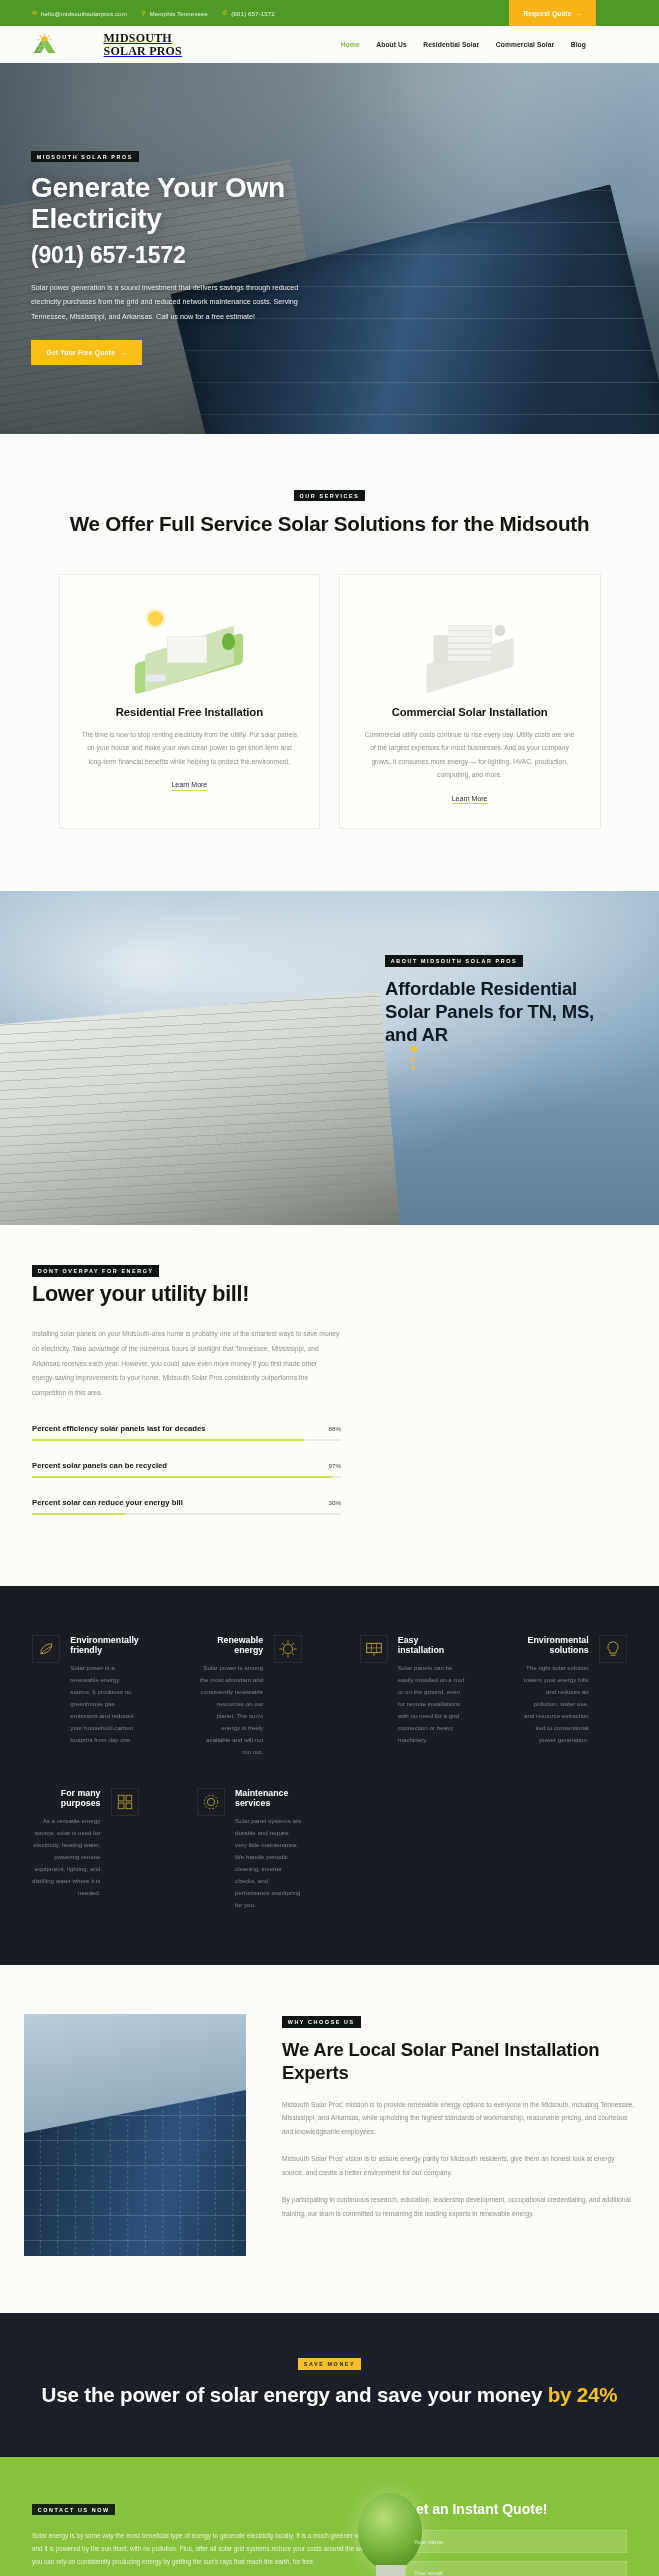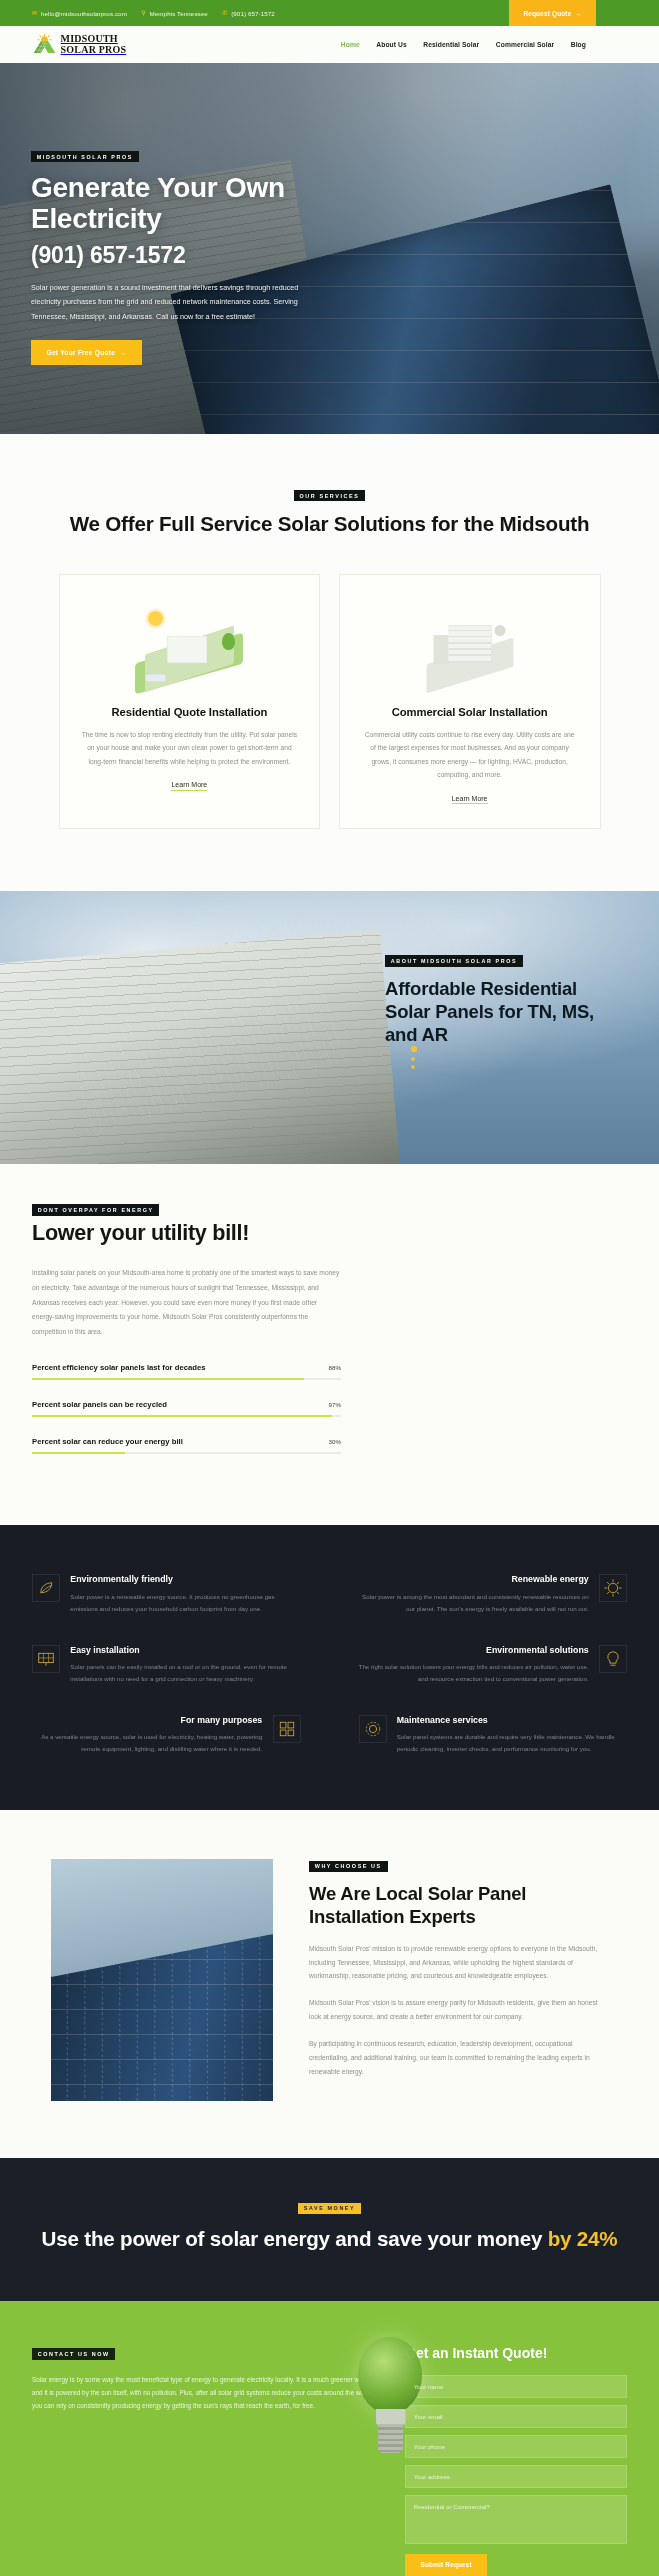--- a/index.html
+++ b/index.html
@@ -48,22 +48,22 @@
   .nav {
     background: #fbfdf8;
     height: 37px;
     display: flex; align-items: center;
     padding: 0 32px;
   }
   .brand { display: flex; align-items: center; gap: 4.6px; }
   .brand-mark { width: 24px; height: 20.6px; position: relative; }
   .brand-text {
     font-family: "Liberation Serif", serif;
-    font-weight: bold; font-size: 10px; line-height: 1.08;
-    letter-spacing: 0.2px; color: #15150f;
+    font-weight: bold; font-size: 12px; line-height: 1.08;
+    letter-spacing: 0.2px; color: #15150f; margin-left: 43px;
   }
   .nav-links {
     margin-left: auto;
     display: flex; align-items: center; gap: 16.5px;
     padding-right: 41px;
   }
   .nav-links a {
     font-size: 6.7px; font-weight: 600; color: #23241f;
     text-decoration: none; letter-spacing: 0.1px;
   }
@@ -206,21 +206,21 @@
   .iso-b-base { position:absolute; left:8.2px; top:43px; width:87px; height:29px; background:#e3e7dd; transform: skewY(-17deg); border-radius:2.1px;}
   .iso-b-main { position:absolute; left:30px; top:17.5px; width:43px; height:37px; background:#f1f3ee; box-shadow:0 0 0 0.5px #dcdfd6 inset;
     background-image: repeating-linear-gradient(180deg, #f1f3ee 0 4.6px, #dfe3dc 4.6px 6.2px); }
   .iso-b-side { position:absolute; left:15.5px; top:27px; width:16.5px; height:29px; background:#dfe3da; }
   .iso-b-roof { position:absolute; left:29px; top:9.3px; width:45px; height:13.4px; background:linear-gradient(100deg,#3a6ca0,#24466c); transform:skewY(-16deg);
     background-image: repeating-linear-gradient(90deg, rgba(255,255,255,.25) 0 0.5px, rgba(255,255,255,0) 0.5px 4.6px);}
   .iso-b-tank { position:absolute; right:15.5px; top:17.5px; width:11.3px; height:11.3px; border-radius:50%; background:#d9ded4;}
 
   
   .about {
-    height: 273px; position: relative; overflow: hidden;
+    height: 334px; position: relative; overflow: hidden;
     background: linear-gradient(180deg, #8fb0c8 0%, #7da0bb 40%, #5d7f9c 100%);
   }
   .about-clouds {
     position:absolute; inset:0;
     background:
       radial-gradient(ellipse at 22% 22%, rgba(255,255,255,.75) 0%, rgba(255,255,255,0) 46%),
       radial-gradient(ellipse at 72% 14%, rgba(255,255,255,.60) 0%, rgba(255,255,255,0) 44%),
       radial-gradient(ellipse at 48% 40%, rgba(255,255,255,.40) 0%, rgba(255,255,255,0) 50%);
   }
   .about-roofimg {
@@ -264,33 +264,33 @@
   .bars { margin-top: 23px; max-width: 309px; }
   .bar-row { margin-bottom: 19.6px; }
   .bar-top { display:flex; justify-content: space-between; align-items: baseline; }
   .bar-label { font-size: 7.7px; font-weight: 700; color: #14150f; }
   .bar-pct { font-size: 6.2px; color: #3c3f3a; }
   .bar-track { margin-top: 6.2px; height: 2.1px; background: #e9ece3; }
   .bar-fill { height: 2.1px; background: #cfe34f; }
 
   
   .features { background: #191c23; padding: 49px 0 54px; position: relative; }
-  .feat-grid { display: grid; grid-template-columns: 1fr 1fr; gap: 30px 58px; padding: 0 32px; }
+  .feat-grid { display: grid; grid-template-columns: 1fr 1fr 1fr 1fr; gap: 30px 58px; padding: 0 32px; }
   .feat { display: flex; gap: 10.3px; }
   .feat.right { flex-direction: row-reverse; text-align: right; }
   .fic {
     flex: 0 0 28px; width: 28px; height: 28px; position: relative;
   }
   .fic svg { display:block; }
   .feat h4 { font-size: 8.8px; font-weight: 700; color: #ffffff; margin-bottom: 6.2px; }
   .feat p { font-size: 6.2px; line-height: 1.95; color: #7e8289; }
 
   
   .experts { background: #fbfcf8; padding: 49px 0 57px; }
-  .experts-inner { display:flex; gap: 36px; padding: 0 51px; }
+  .experts-inner { display:flex; gap: 36px; padding: 0 24px; }
   .experts-img {
     flex: 0 0 222px; height: 242px; position: relative; overflow: hidden;
     background: linear-gradient(170deg, #b9cdda 0%, #96b0c2 38%, #5f7a8c 100%);
   }
   .experts-img::before{
     content:""; position:absolute; left:-10%; bottom:-14%; width:130%; height:74%;
     background: linear-gradient(115deg,#16283c,#2c527c 45%,#173css 100%);
     background-image: linear-gradient(115deg,#16283c,#2c527c 55%,#16283c 100%);
     transform: rotate(-11deg);
   }
@@ -446,21 +446,21 @@
           <div class="iso-house">
             <div class="iso-lawn"></div>
             <div class="iso-base"></div>
             <div class="iso-sun"></div>
             <div class="iso-wall"></div>
             <div class="iso-roofp"></div>
             <div class="iso-tree"></div>
             <div class="iso-car"></div>
           </div>
         </div>
-        <h3>Residential Quote Installation</h3>
+        <h3>Residential Free Installation</h3>
         <p>The time is now to stop renting electricity from the utility. Put solar panels on your house and make your own clean power to get short-term and long-term financial benefits while helping to protect the environment.</p>
         <a class="learn" href="#">Learn More</a>
       </div>
 
       <div class="card">
         <div class="card-art">
           <div class="iso-b">
             <div class="iso-b-base"></div>
             <div class="iso-b-side"></div>
             <div class="iso-b-main"></div>

